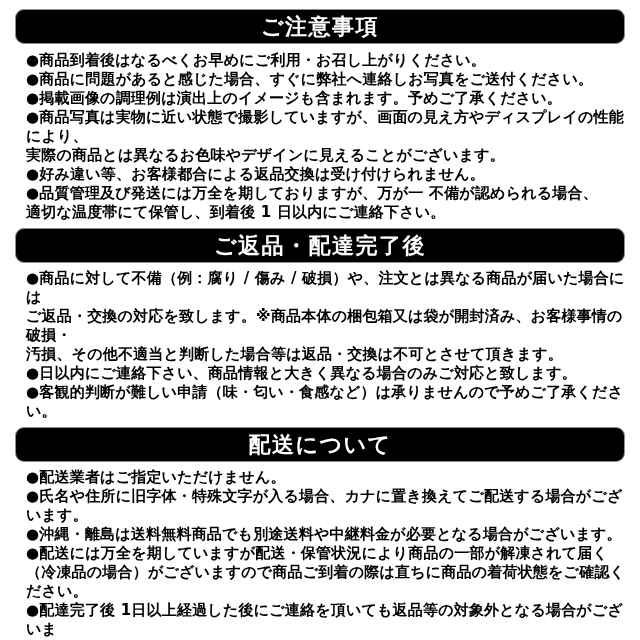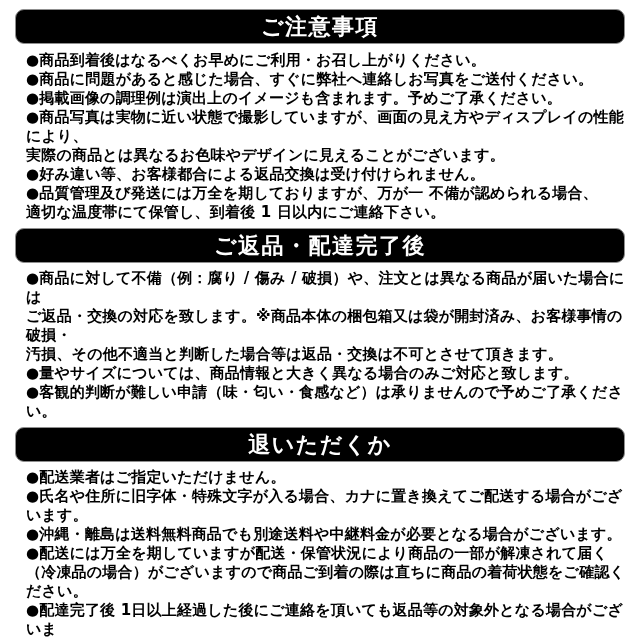--- a/index.html
+++ b/index.html
@@ -67,25 +67,25 @@
 ●好み違い等、お客様都合による返品交換は受け付けられません。
 ●品質管理及び発送には万全を期しておりますが、万が一 不備が認められる場合、
 適切な温度帯にて保管し、到着後 1 日以内にご連絡下さい。</div>
 
   <div class="section-bar">
     <span>ご返品・配達完了後</span>
   </div>
   <div class="section-body">●商品に対して不備（例：腐り / 傷み / 破損）や、注文とは異なる商品が届いた場合には
 ご返品・交換の対応を致します。※商品本体の梱包箱又は袋が開封済み、お客様事情の破損・
 汚損、その他不適当と判断した場合等は返品・交換は不可とさせて頂きます。
-●量やサイズについては、商品情報と大きく異なる場合のみご対応と致します。
+●日以内にご連絡下さい、商品情報と大きく異なる場合のみご対応と致します。
 ●客観的判断が難しい申請（味・匂い・食感など）は承りませんので予めご了承ください。</div>
 
   <div class="section-bar">
-    <span>退いただくか</span>
+    <span>配送について</span>
   </div>
   <div class="section-body">●配送業者はご指定いただけません。
 ●氏名や住所に旧字体・特殊文字が入る場合、カナに置き換えてご配送する場合がございます。
 ●沖縄・離島は送料無料商品でも別途送料や中継料金が必要となる場合がございます。
 ●配送には万全を期していますが配送・保管状況により商品の一部が解凍されて届く
 （冷凍品の場合）がございますので商品ご到着の際は直ちに商品の着荷状態をご確認ください。
 ●配達完了後 1日以上経過した後にご連絡を頂いても返品等の対象外となる場合がございま
 すので、直ちに弊社もしくは配送業者までご連絡いただきますようお願いします。
 ●配送業者による破損・汚損・温度帯管理の不備が認められる場合には商品の受け取りを辞
 退いただくか、受け取り後速やかに配送業者へ直接ご連絡ください。

